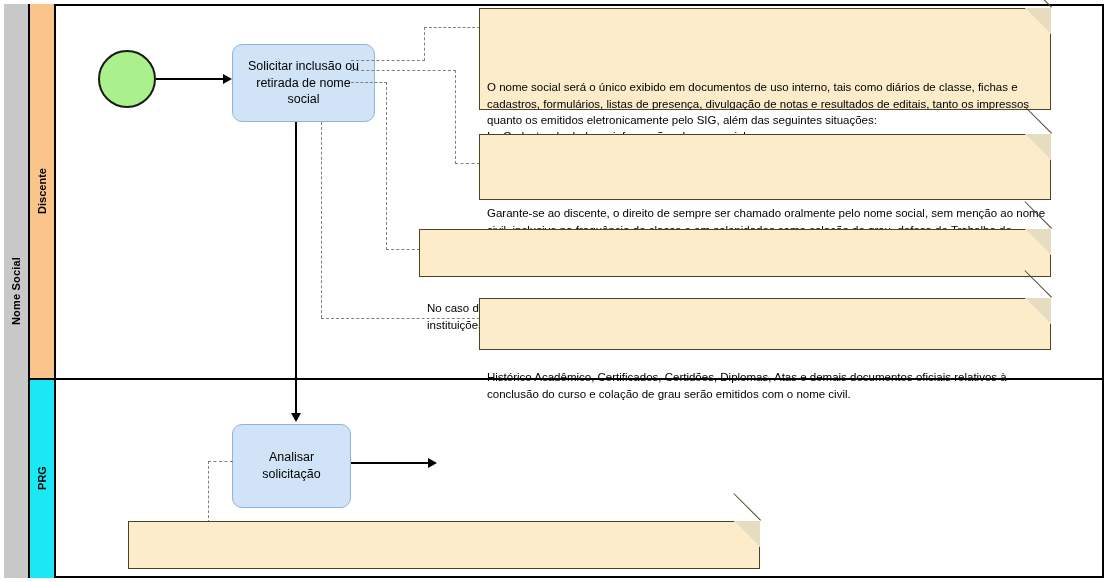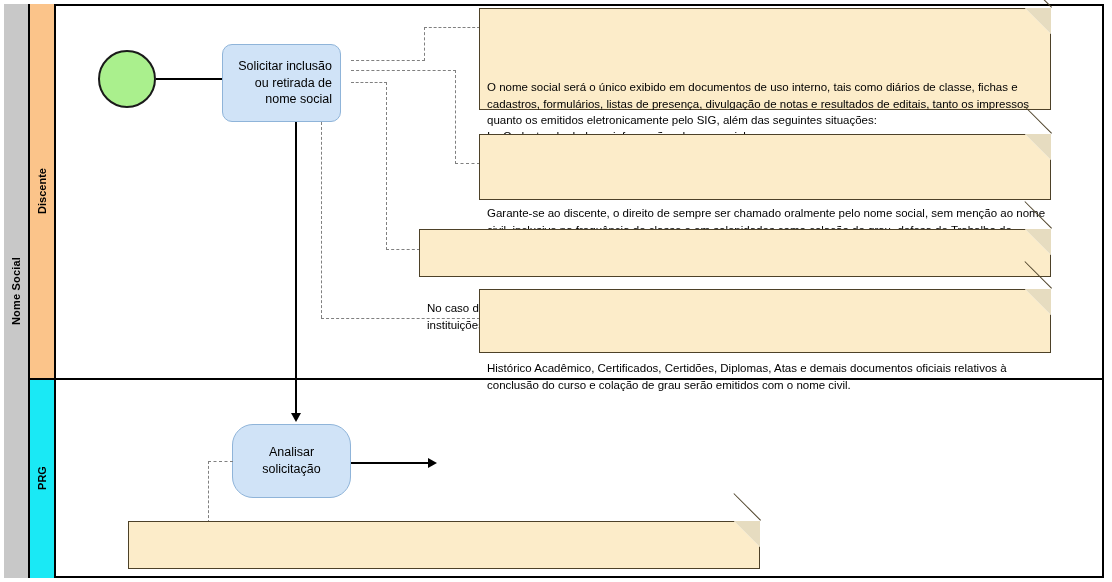--- a/index.html
+++ b/index.html
@@ -115,32 +115,30 @@
     display: flex;
     align-items: center;
     justify-content: center;
     text-align: center;
     font-size: 12.5px;
     color: #000000;
     line-height: 1.35;
     padding: 4px 8px;
   }
   #task-solicitar {
-    left: 222px;
+    left: 232px;
     top: 44px;
-    width: 119px;
+    width: 143px;
     height: 78px;
-    text-align: right;
   }
   #task-analisar {
     left: 232px;
     top: 424px;
     width: 119px;
-    height: 74px;
-    border-radius: 21px;
+    height: 84px;
   }
 
   
   .note {
     position: absolute;
     background: #fcecc9;
     border: 1px solid #4d4128;
     box-sizing: border-box;
     font-size: 11.5px;
     color: #000000;
@@ -173,21 +171,21 @@
     width: 38px;
     height: 1px;
     background: #4d4128;
     transform-origin: right top;
     transform: rotate(45deg);
   }
 
   #note-1 { left: 479px; top: 8px;   width: 572px; height: 102px; }
   #note-2 { left: 479px; top: 134px; width: 572px; height: 66px; }
   #note-3 { left: 419px; top: 229px; width: 632px; height: 48px; }
-  #note-4 { left: 479px; top: 289px; width: 572px; height: 64px; }
+  #note-4 { left: 479px; top: 298px; width: 572px; height: 52px; }
   #note-5 { left: 128px; top: 521px; width: 632px; height: 48px; }
 
   
   .seq-line {
     position: absolute;
     background: #000000;
   }
   .arrowhead {
     position: absolute;
     width: 0;

